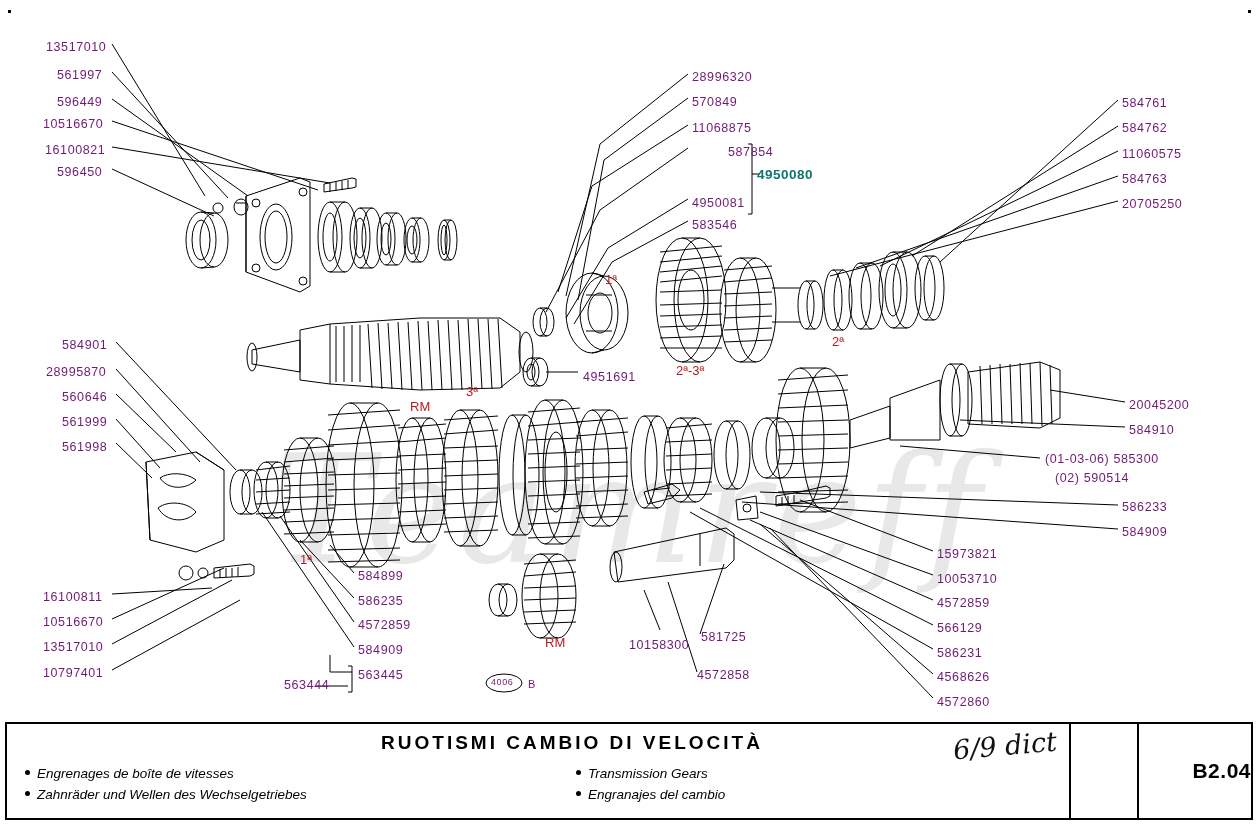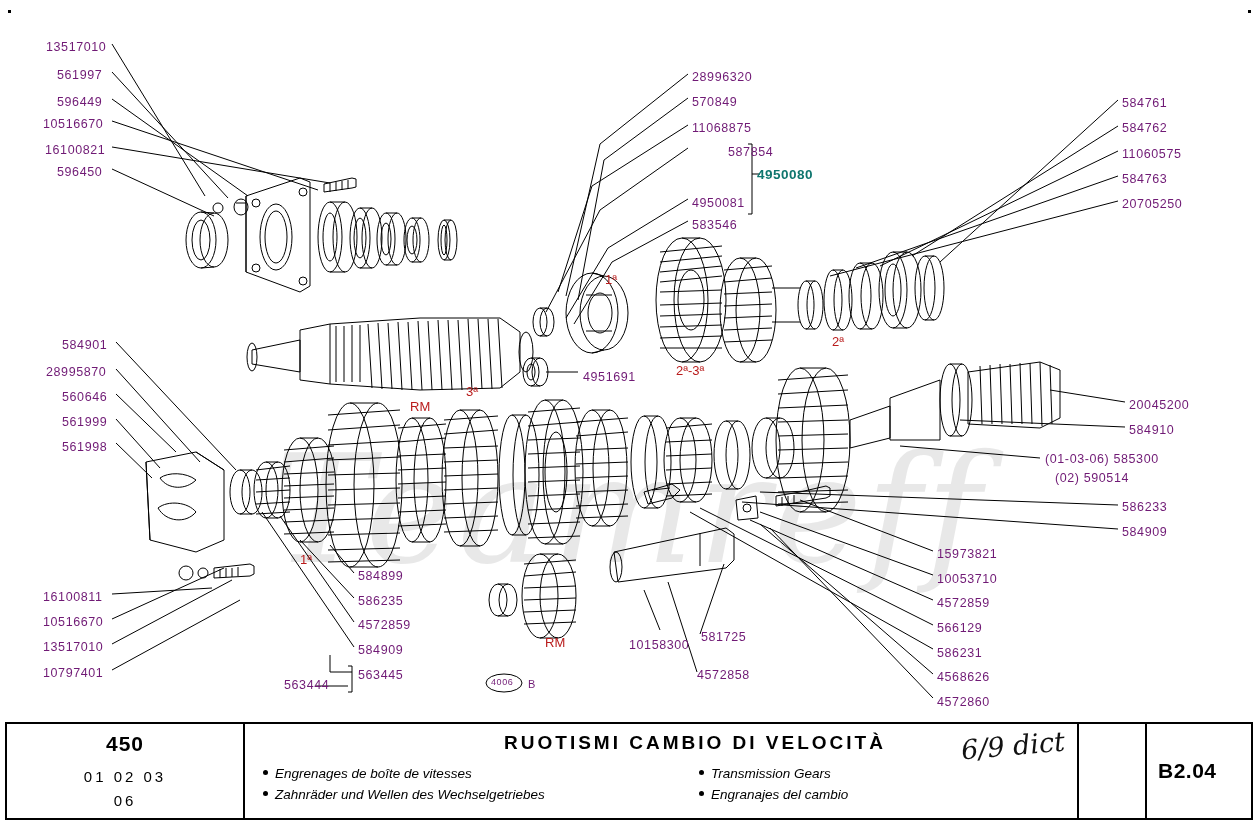--- a/index.html
+++ b/index.html
@@ -92,24 +92,24 @@
   #tb-left {
     width: 238px;
     border-right: 2px solid #000;
   }
   #tb-mid {
     flex: 1;
     border-right: 2px solid #000;
     position: relative;
   }
   #tb-right {
-    width: 104px;
+    width: 112px;
     display: flex;
     align-items: center;
-    justify-content: flex-start;
+    justify-content: flex-end;
     padding-left: 11px;
   }
   .group-no {
     position: absolute;
     left: 0;
     right: 0;
     top: 8px;
     text-align: center;
     font-size: 21px;
     font-weight: bold;
@@ -554,25 +554,20 @@
     <div class="gearlbl" style="left:410px; top:399px;">RM</div>
     <div class="gearlbl" style="left:300px; top:552px;">1ª</div>
     <div class="gearlbl" style="left:545px; top:635px;">RM</div>
     <div class="lbl" style="left:583px; top:370px;">4951691</div>
 
     <div class="lbl" style="left:491px; top:677px; font-size:9px;">4006</div>
     <div class="lbl" style="left:528px; top:678px; font-size:11px;">B</div>
   </div>
 
   <div id="titleblock">
-    <div class="tb-cell" id="tb-left">
-      <div class="group-no">450</div>
-      <div class="sub-nos">01  02  03</div>
-      <div class="sub-nos2">06</div>
-    </div>
 
     <div class="tb-cell" id="tb-mid">
       <div class="tb-title">RUOTISMI CAMBIO DI VELOCITÀ</div>
       <div class="tb-cols">
         <div class="tb-col">
           <div class="tb-line">
             <span class="bullet"></span><span>Engrenages de boîte de vitesses</span>
           </div>
           <div class="tb-line">
             <span class="bullet"></span><span>Zahnräder und Wellen des Wechselgetriebes</span>

